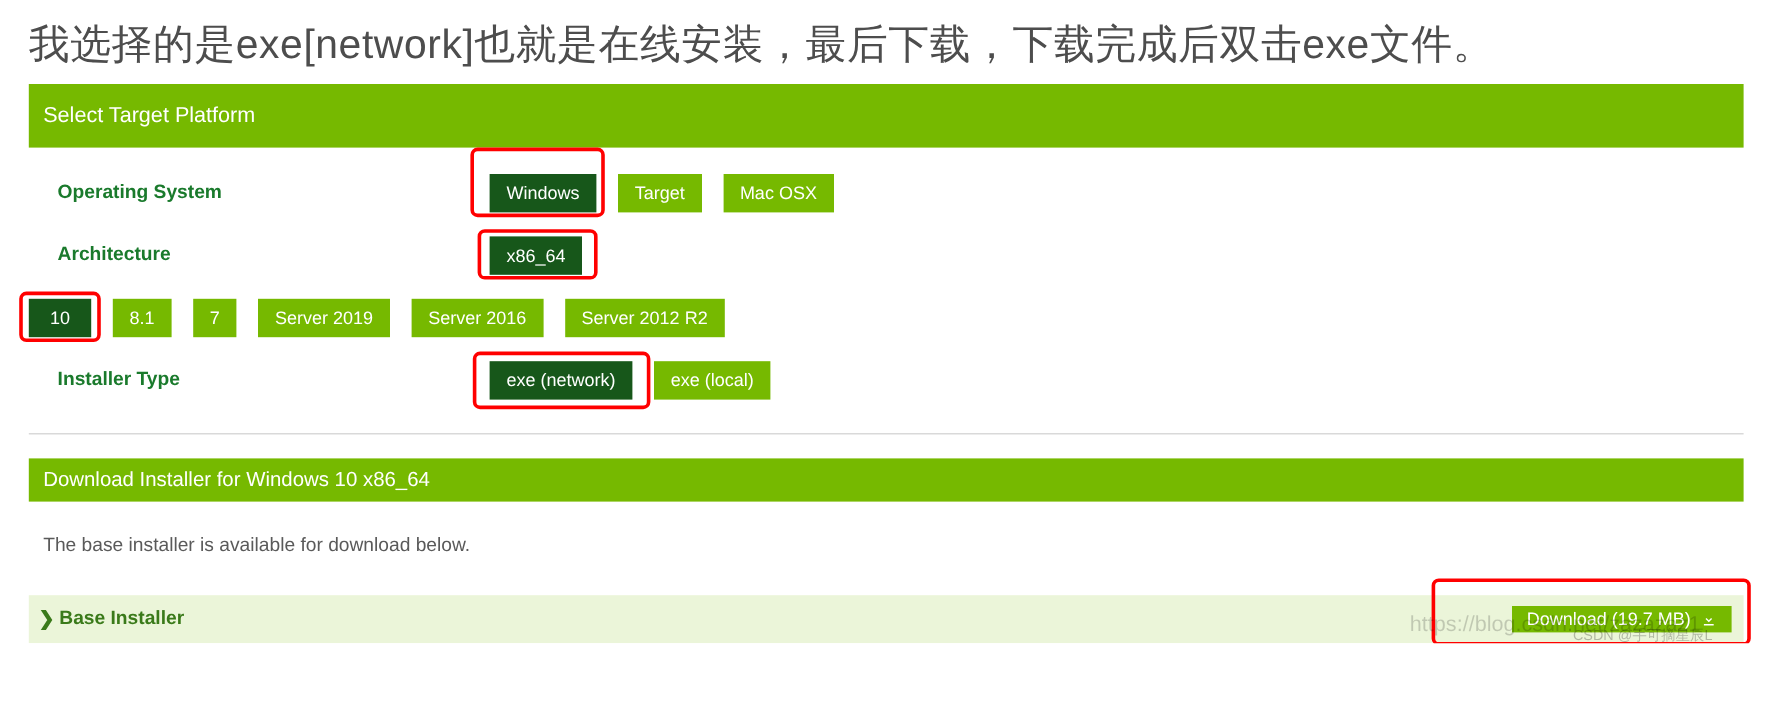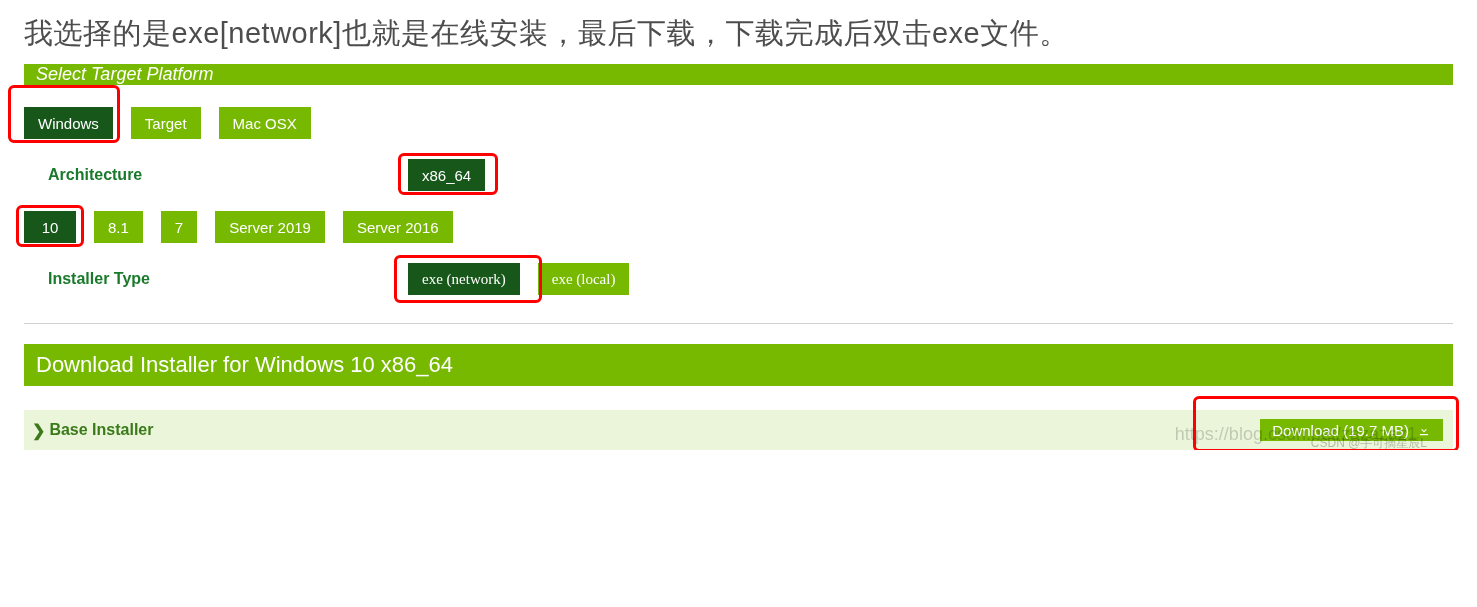--- a/index.html
+++ b/index.html
@@ -4,38 +4,37 @@
 <style>
   body {
     margin: 0;
     padding: 0;
     font-family: "Helvetica Neue", Arial, "Microsoft YaHei", sans-serif;
     background: #ffffff;
     color: #333;
     width: 1477px;
   }
   .intro {
-    font-size: 29px;
+    font-size: 34px;
     color: #4d4d4d;
     padding: 14px 24px 10px 24px;
     letter-spacing: 0.5px;
   }
   .bar {
     background: #76b900;
     color: #ffffff;
     font-size: 18px;
     font-weight: 500;
-    padding: 0 12px;
+    padding: 16px 12px;
     margin: 0 24px;
-    font-style: italic;
   }
   .sub-bar {
     background: #76b900;
     color: #ffffff;
-    font-size: 22px;
+    font-size: 17px;
     font-weight: 500;
     padding: 8px 12px;
     margin: 20px 24px 0 24px;
   }
   .instr {
     color: #5a5a5a;
     font-size: 16px;
     padding: 24px 12px 8px 12px;
     margin: 0 24px;
   }
@@ -154,20 +153,21 @@
 <div class="page-wrap">
 
   <div class="intro">我选择的是exe[network]也就是在线安装，最后下载，下载完成后双击exe文件。</div>
 
   <div class="bar">Select Target Platform</div>
 
 
   <div class="grid">
 
     <div class="row">
+      <div class="row-label">Operating System</div>
       <div class="btns" style="position:relative;">
         <div class="hl" style="left:-16px; top:-22px; width:112px; height:58px;"></div>
         <div class="btn dark">Windows</div>
         <div class="btn light">Target</div>
         <div class="btn light">Mac OSX</div>
       </div>
     </div>
 
     <div class="row">
       <div class="row-label">Architecture</div>
@@ -178,38 +178,40 @@
     </div>
 
     <div class="row">
       <div class="btns" style="position:relative;">
         <div class="hl" style="left:-8px; top:-6px; width:68px; height:42px;"></div>
         <div class="btn dark" style="min-width:24px;">10</div>
         <div class="btn light">8.1</div>
         <div class="btn light">7</div>
         <div class="btn light">Server 2019</div>
         <div class="btn light">Server 2016</div>
+        <div class="btn light">Server 2012 R2</div>
       </div>
     </div>
 
     <div class="row">
       <div class="row-label">Installer Type</div>
-      <div class="btns" style="position:relative;font-family:Liberation Serif, serif;">
+      <div class="btns" style="position:relative;">
         <div class="hl" style="left:-14px; top:-8px; width:148px; height:48px;"></div>
         <div class="btn dark">exe (network)</div>
         <div class="btn light">exe (local)</div>
       </div>
     </div>
 
   </div>
 
   <hr class="hr">
 
   <div class="sub-bar">Download Installer for Windows 10 x86_64</div>
 
+  <div class="base-text">The base installer is available for download below.</div>
 
   <div class="base-row">
     <div class="hl" style="right:-6px; top:-14px; width:266px; height:56px;"></div>
     <div class="base-left">
       <span class="chev">❯</span>
       <span>Base Installer</span>
     </div>
     <div class="dlbtn">
       <span>Download (19.7 MB)</span>
       <span class="dlicon">

